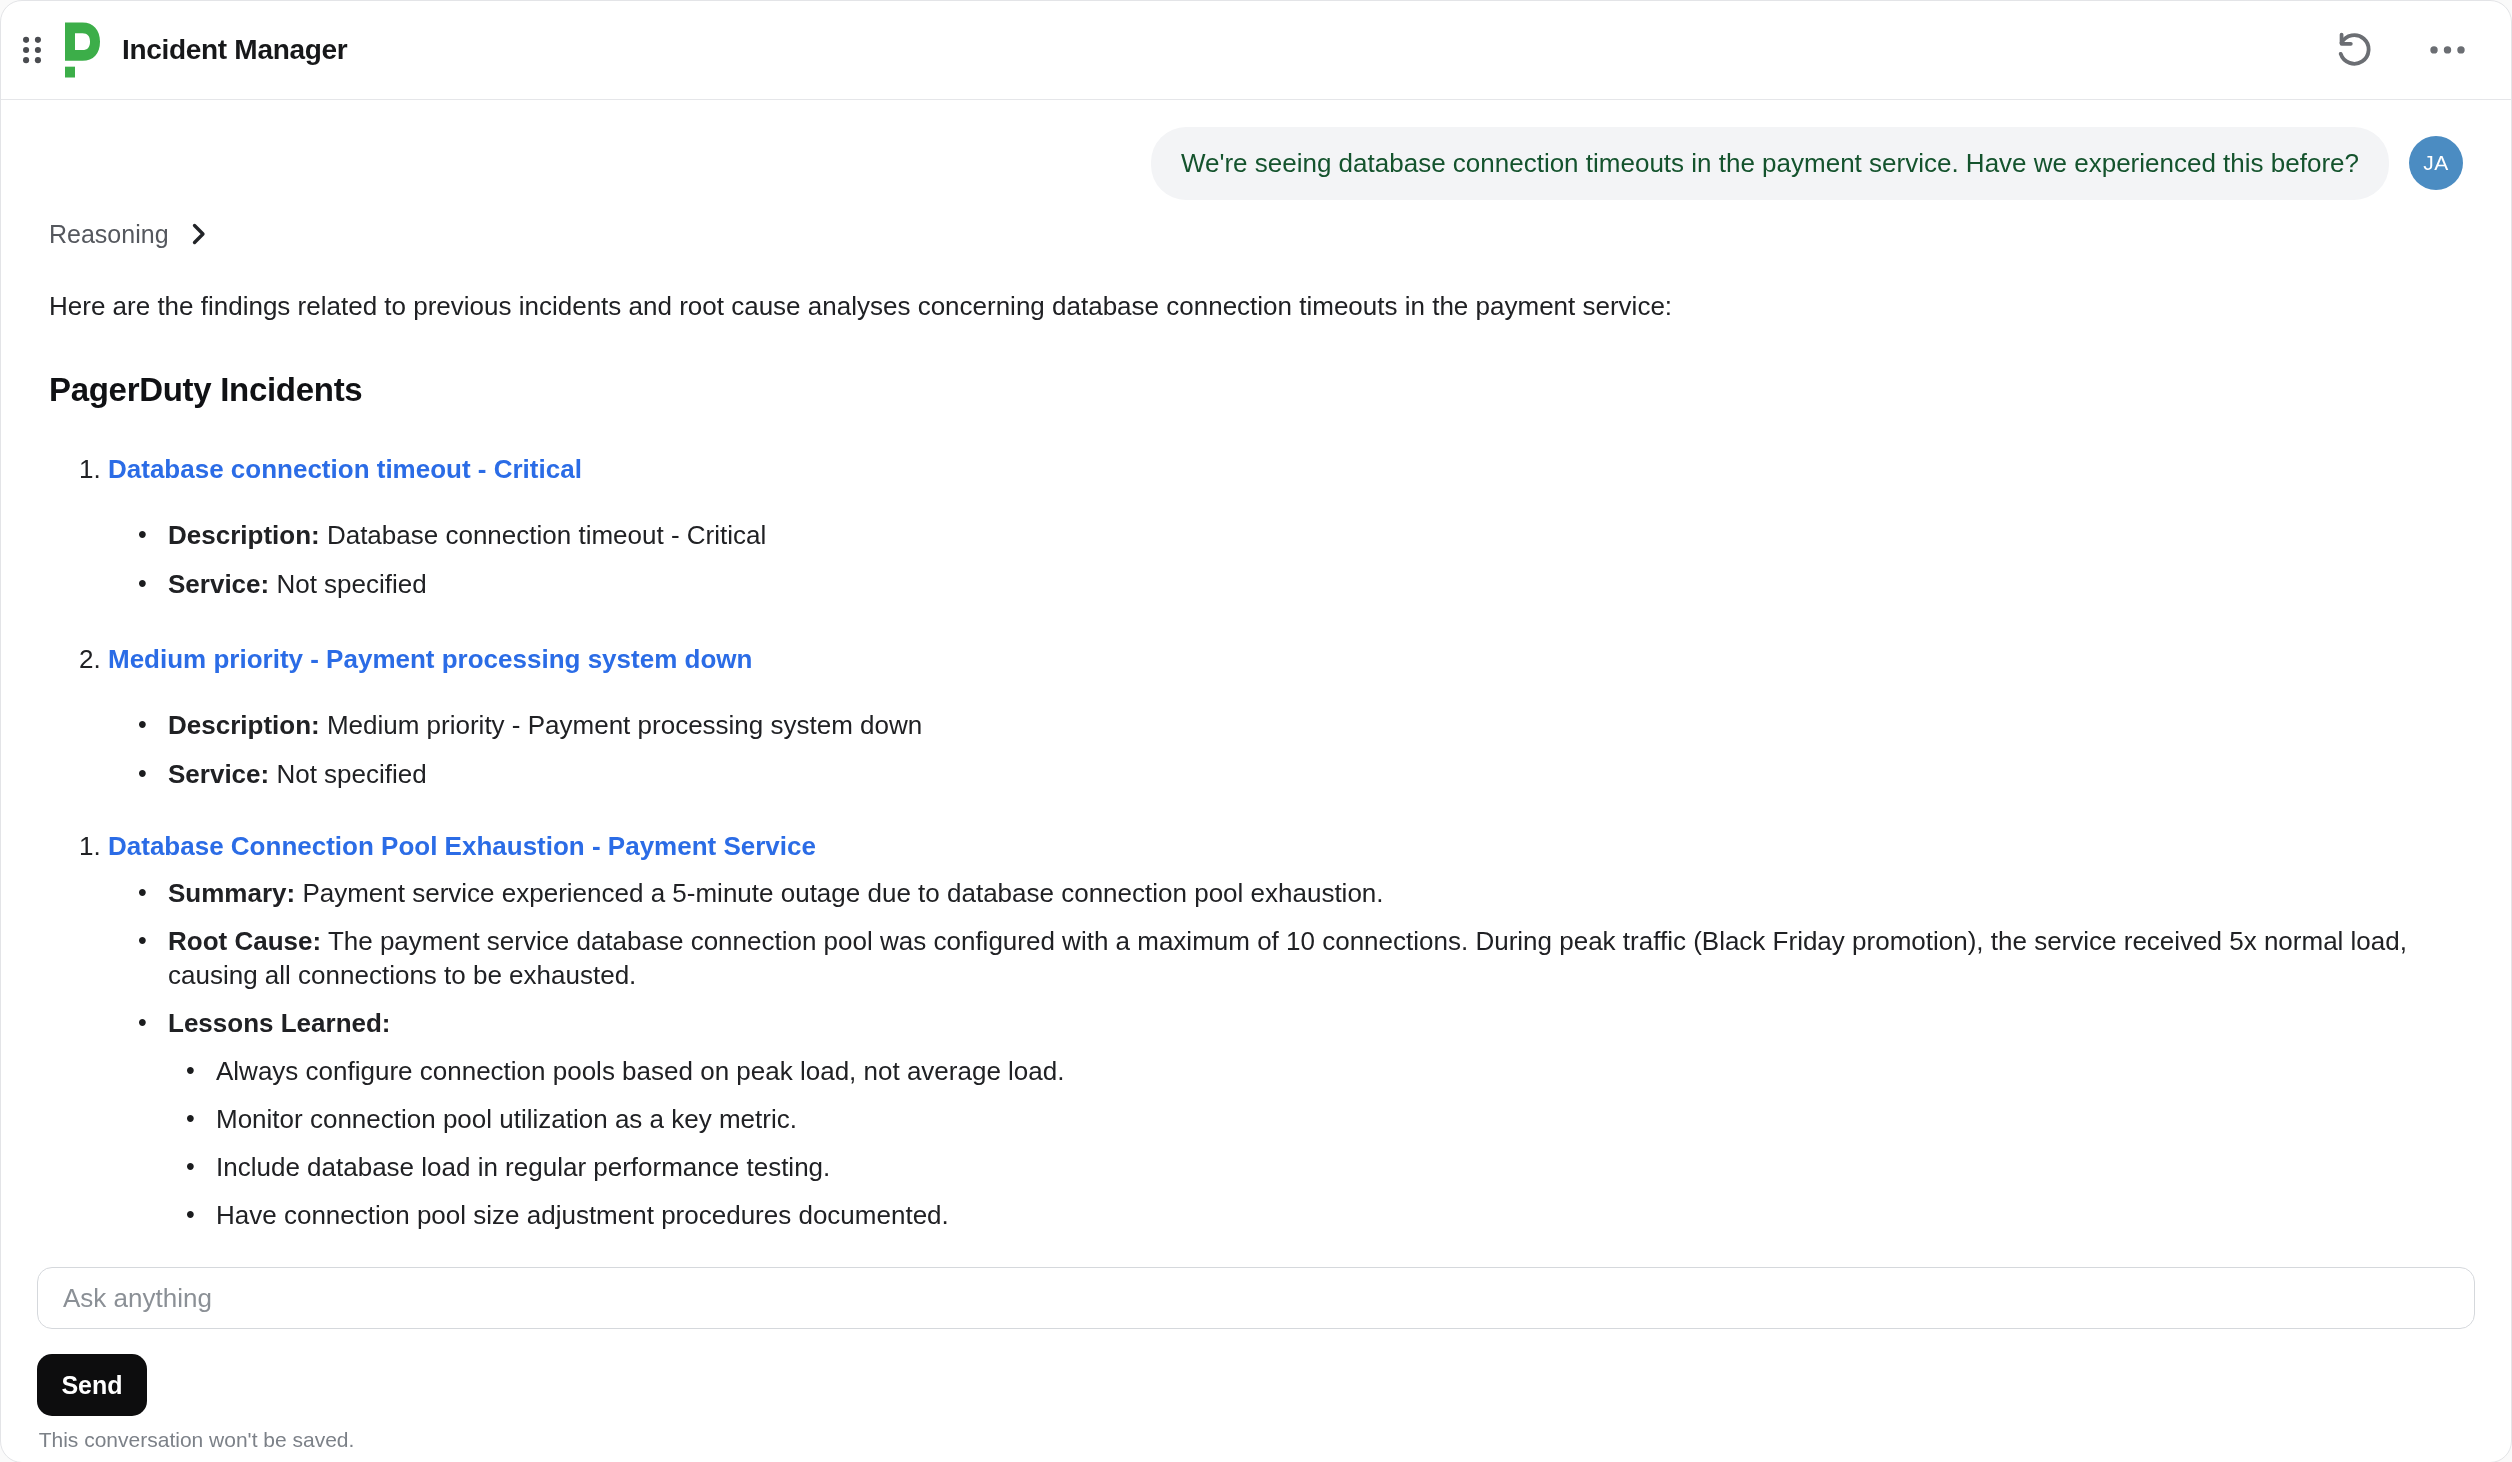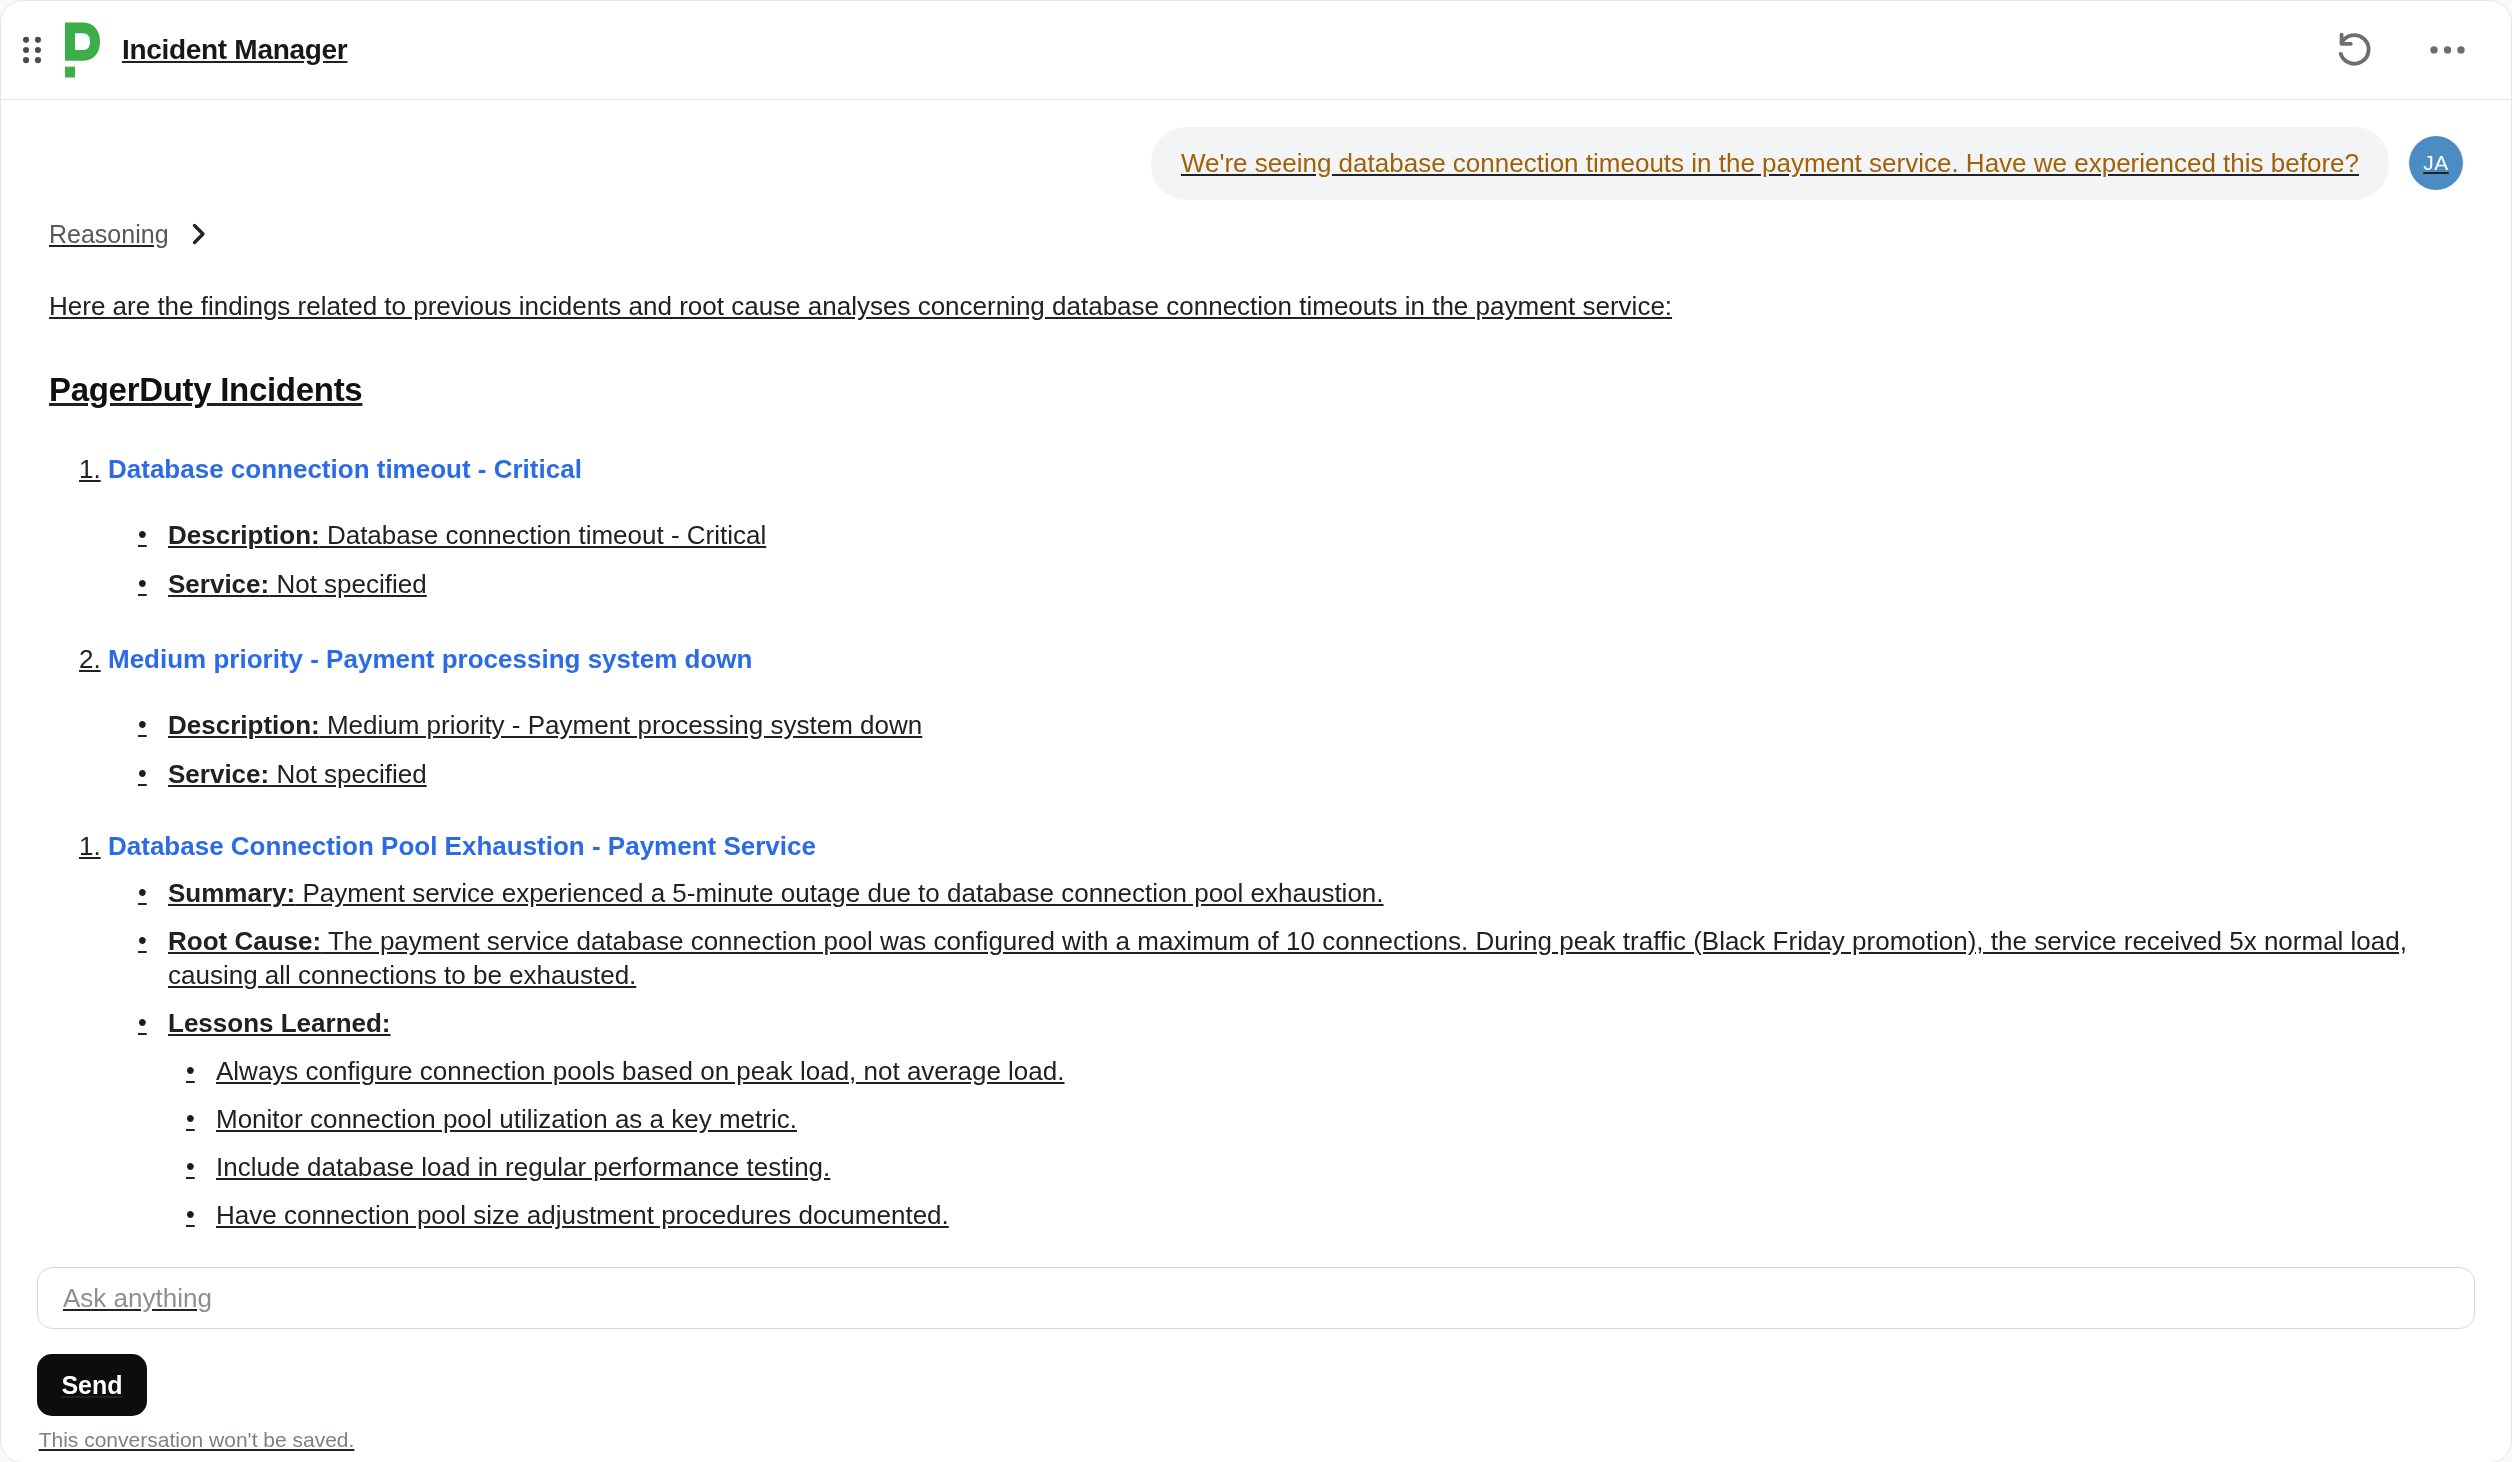--- a/index.html
+++ b/index.html
@@ -6,40 +6,40 @@
     --link:#2b6ce6; --green:#3cae49; --avatar:#4b8cc2; --send-bg:#0d0d0e;
     --bubble:#f3f4f6; --ink:#202124; --muted:#55585e; --faint:#7c8188;
     --border:#e5e6e9;
   }
   *{box-sizing:border-box;}
   html,body{margin:0;padding:0;background:#fafafa;}
   body{font-family:"Liberation Sans", sans-serif; color:var(--ink);}
   .app{
     width:2512px;height:1463px;background:#fff;
     border:1.7px solid #e3e4e7;border-radius:22px;
-    display:flex;flex-direction:column;overflow:hidden;text-decoration:underline;
+    display:flex;flex-direction:column;overflow:hidden;
   }
   
   .hdr{
     flex:0 0 auto;height:99px;display:flex;align-items:center;
     justify-content:space-between;padding:0 37px 0 18.5px;
     border-bottom:1.7px solid var(--border);
   }
   .hdr-left{display:flex;align-items:center;gap:13.5px;}
   .drag{display:flex;align-items:center;padding:5px 1.7px;cursor:grab;}
   .logo{margin-left:1.7px;display:flex;align-items:center;}
   .title{font-size:28px;font-weight:700;color:#17181a;margin-left:8.4px;letter-spacing:-0.3px;}
   .hdr-right{display:flex;align-items:center;gap:44px;}
   .icon-btn{background:none;border:none;padding:6.7px;cursor:pointer;display:flex;align-items:center;}
   
   .chat{flex:1 1 auto;overflow:hidden;padding:25px 48px 0;font-size:26px;line-height:1.32;color:var(--ink);}
   .user-row{display:flex;justify-content:flex-end;align-items:center;gap:20px;margin:1.7px 0 20px;}
   .bubble{
     background:var(--bubble);border-radius:35px;padding:19.4px 30px;
-    font-size:26px;color:#a16207;max-width:1938px;
+    font-size:26px;color:#14532d;max-width:1938px;
   }
   .avatar{
     flex:0 0 auto;width:54px;height:54px;border-radius:50%;background:var(--avatar);
     color:#ffffff;font-size:21px;display:flex;align-items:center;justify-content:center;letter-spacing:0.4px;
   }
   .reasoning{
     display:flex;align-items:center;gap:23.6px;background:none;border:none;padding:0;
     font-family:inherit;font-size:25px;color:var(--muted);cursor:pointer;margin:11.8px 0 0;
   }
   .intro{margin:40px 0 0;}

